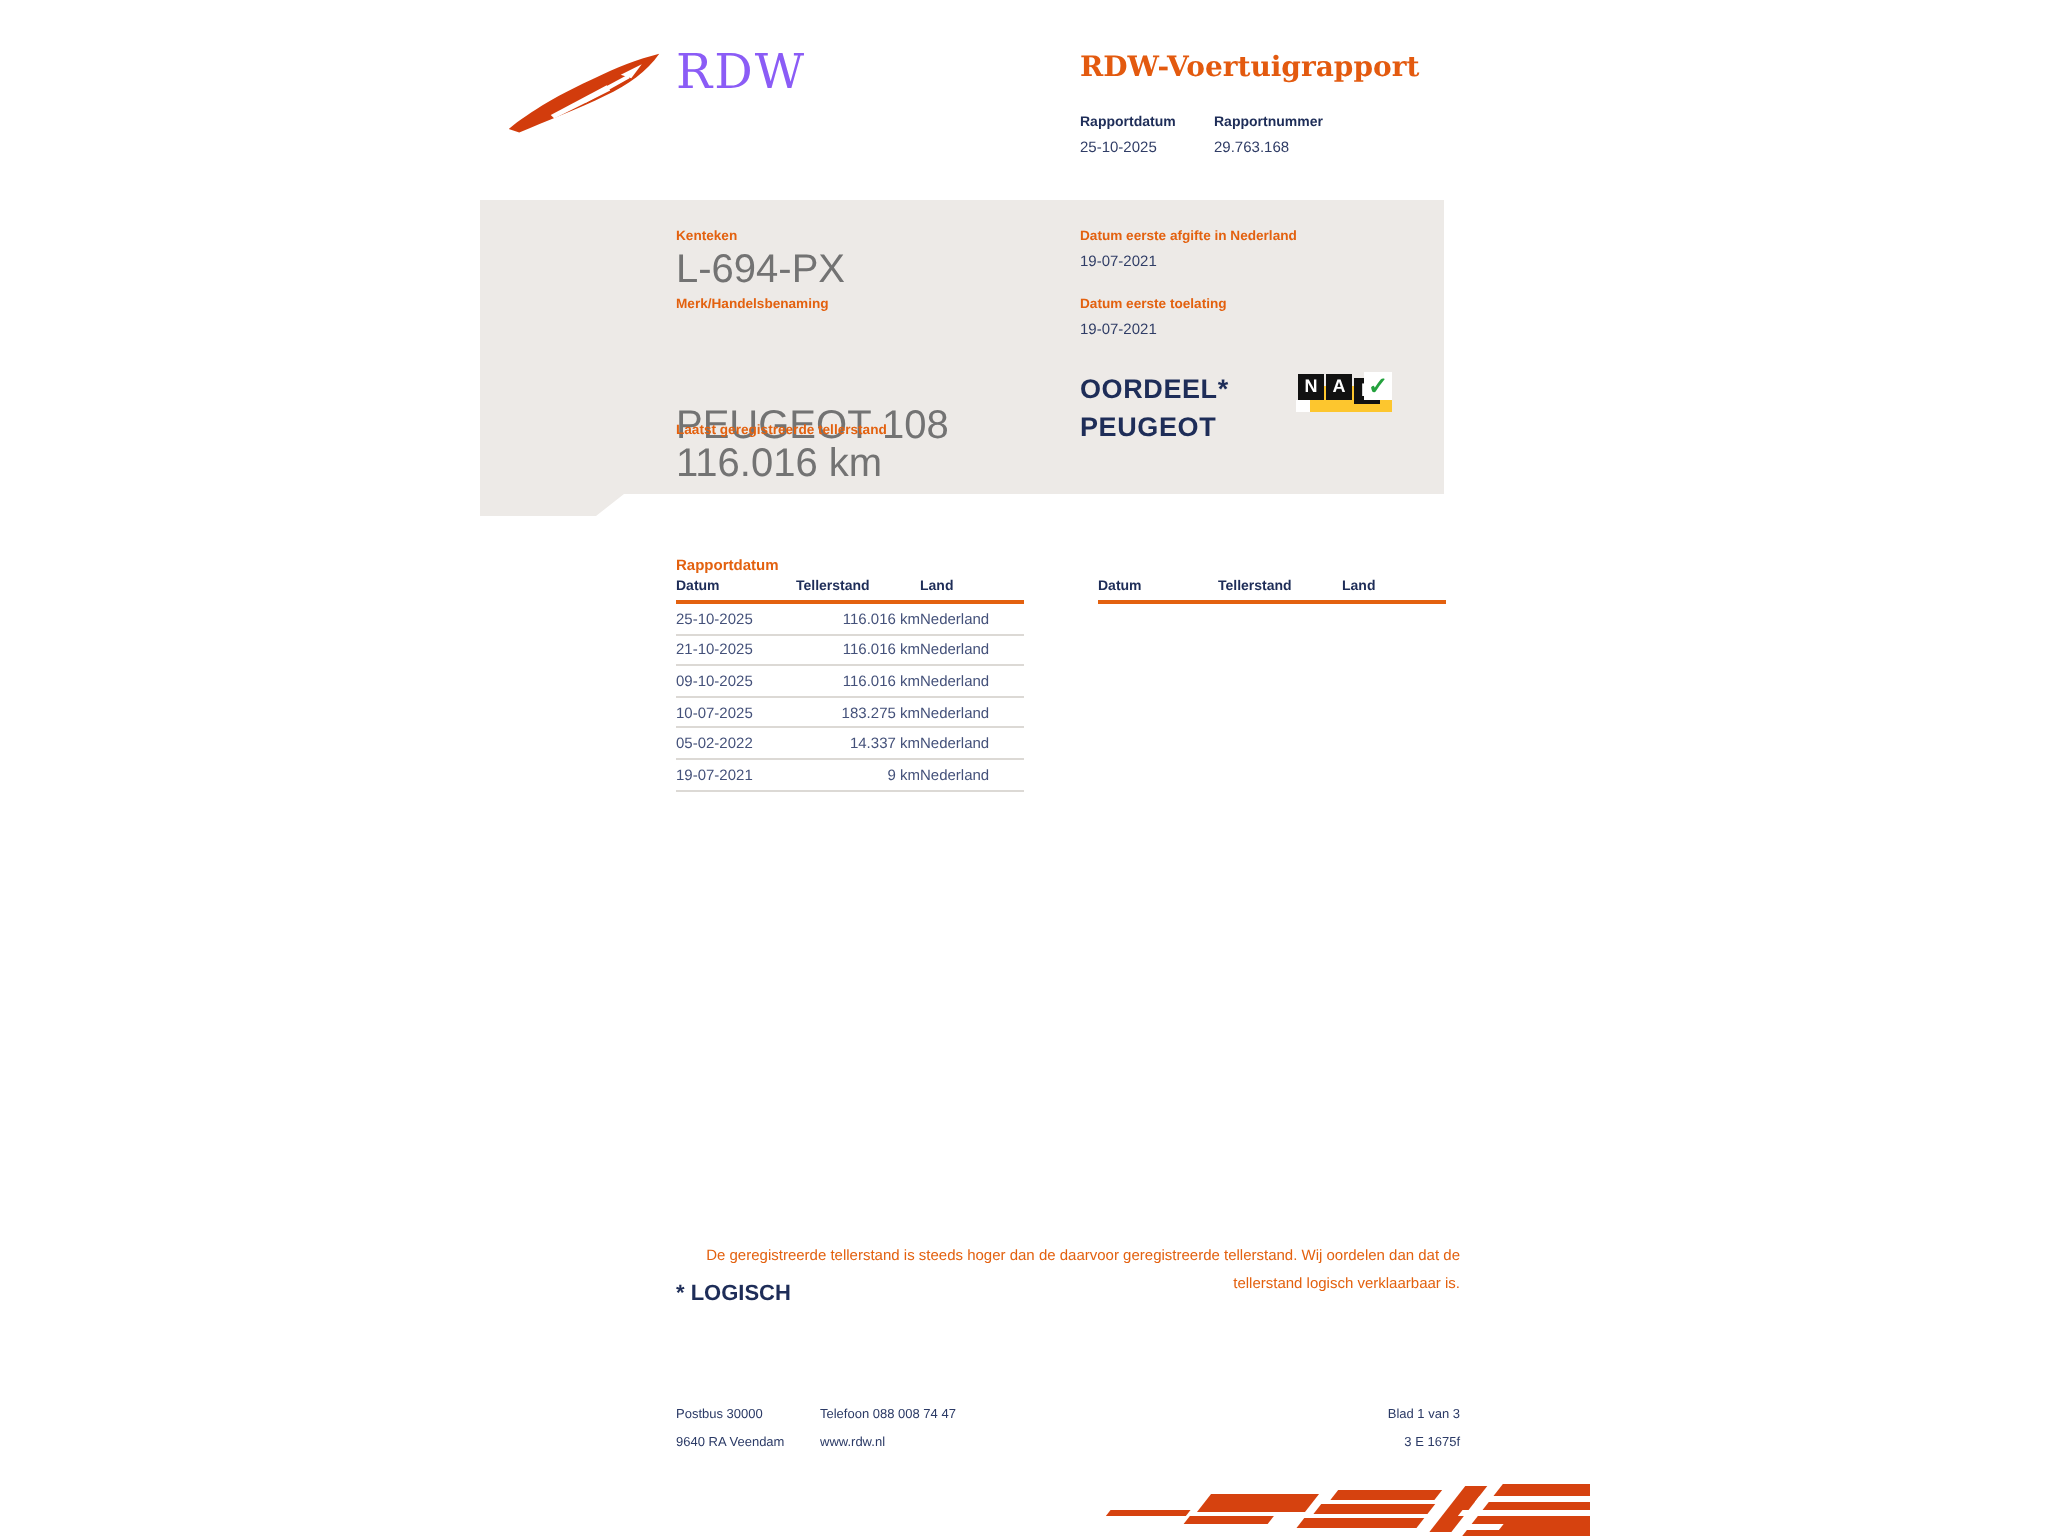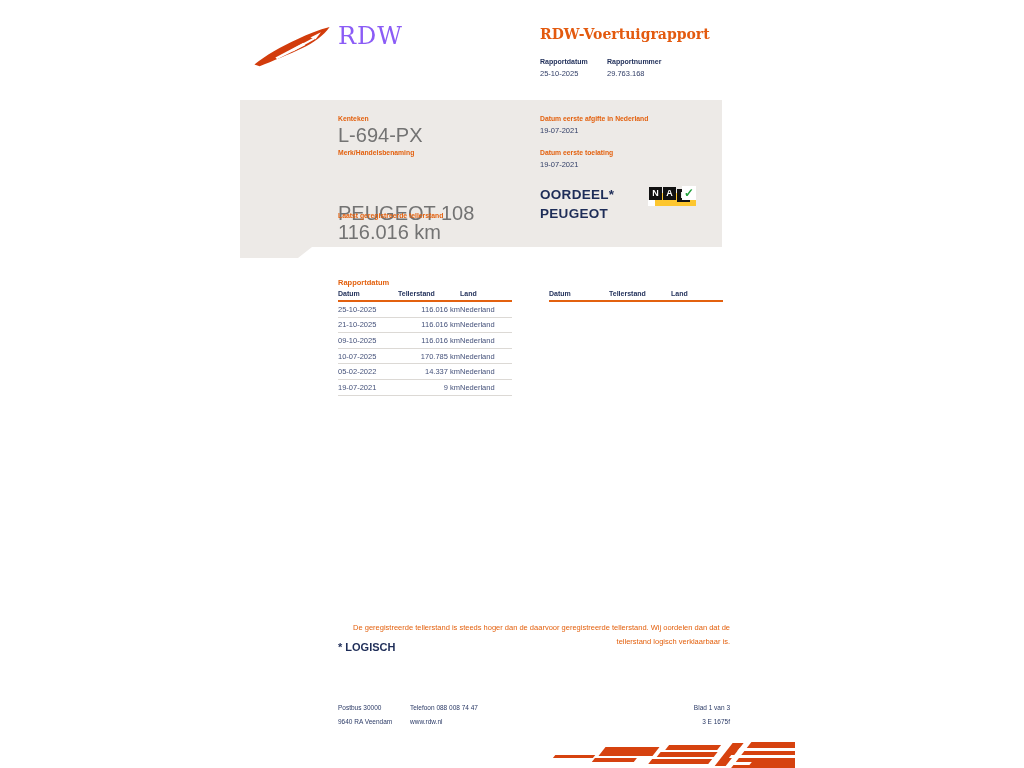--- a/index.html
+++ b/index.html
@@ -156,21 +156,21 @@
         <td class="c1">116.016 km</td>
         <td class="c2">Nederland</td>
       </tr>
       <tr>
         <td class="c0">09-10-2025</td>
         <td class="c1">116.016 km</td>
         <td class="c2">Nederland</td>
       </tr>
       <tr>
         <td class="c0">10-07-2025</td>
-        <td class="c1">170.785 km</td>
+        <td class="c1">183.275 km</td>
         <td class="c2">Nederland</td>
       </tr>
       <tr>
         <td class="c0">05-02-2022</td>
         <td class="c1">14.337 km</td>
         <td class="c2">Nederland</td>
       </tr>
       <tr>
         <td class="c0">19-07-2021</td>
         <td class="c1">9 km</td>

